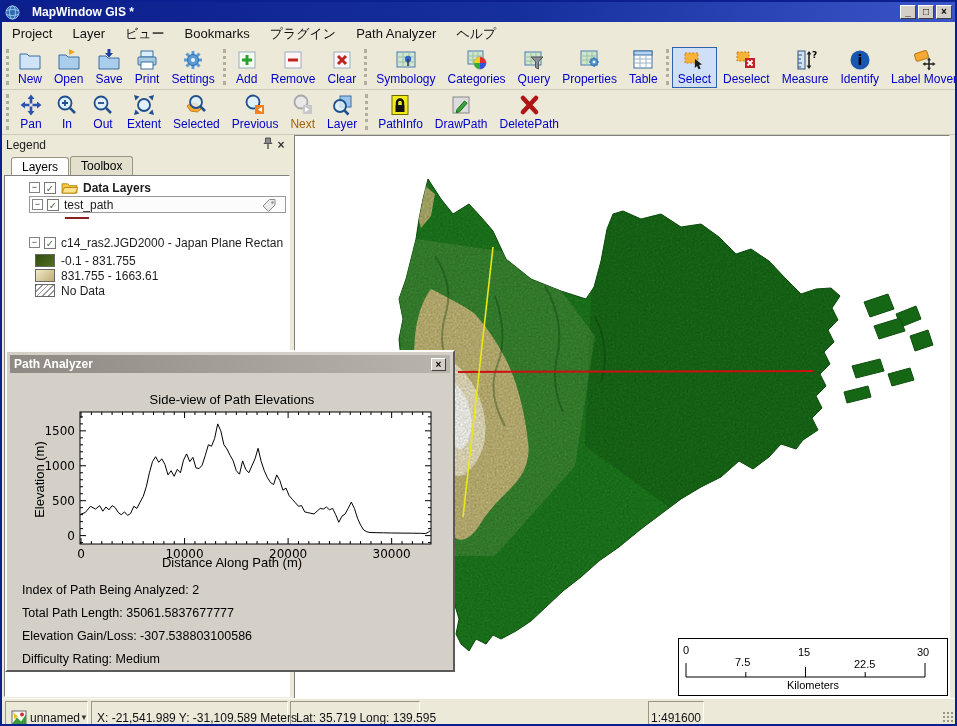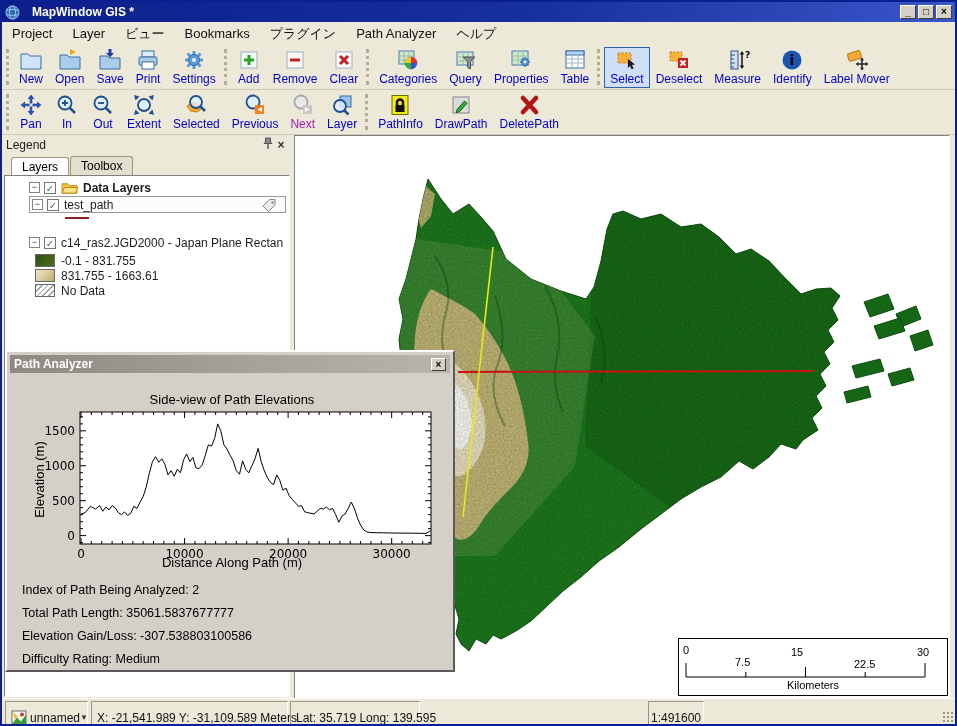--- a/index.html
+++ b/index.html
@@ -20,21 +20,21 @@
   
   .toolbar{position:absolute;left:0;right:0;display:flex;align-items:center;padding-left:2px;
     border-bottom:1px solid #cfcbb8;}
   .tb1{top:43px;height:45px;}
   .tb2{top:88px;height:45px;}
   .grip{align-self:stretch;margin:4px 3px 4px 2px;border-left:3px dotted #b2ae9a;width:4px;}
   .tbtn{display:inline-flex;flex-direction:column;align-items:center;justify-content:flex-end;
     height:41px;padding:1px 5px;font-size:12px;color:#0000c8;border:1px solid transparent;white-space:nowrap;}
   .tbtn .ticon{height:25px;display:flex;align-items:center;}
   .tbtn.active{background:#cfe0f6;border:1px solid #2f62ad;}
-  .tbtn.disabled{color:#a21caf;}
+  .tbtn.disabled{color:#a16207;}
   
   .legend{position:absolute;left:0;top:133px;width:290px;height:564px;background:#ece9d8;}
   .lg-head{height:20px;display:flex;align-items:center;font-size:12px;color:#222;padding:0 4px;}
   .lg-head .sp{margin-left:auto}
   .lg-x{width:14px;text-align:center;font-weight:bold;color:#333;}
   .lg-tabs{height:20px;display:flex;align-items:flex-end;padding-left:2px;font-size:12px;}
   .tab{padding:2px 10px;border:1px solid #9a9684;border-bottom:none;border-radius:3px 3px 0 0;margin-right:1px;background:#e2dfcd;}
   .tab.active{background:#fff;position:relative;top:1px;margin-left:7px;}
   .lg-tree{position:absolute;left:2px;top:40px;right:2px;bottom:2px;background:#fff;
     border:1px solid;border-color:#808080 #fff #fff #808080;font-size:12px;color:#1c1c1c;}
@@ -180,20 +180,31 @@
             <rect x="4" y="4" width="16" height="16" fill="#fdf6f6" stroke="#9ab0c2"></rect>
             <path d="M8 8l8 8M16 8l-8 8" stroke="#c32222" stroke-width="3"></path>
           </svg>
         </span>
       <span>Clear</span>
       </span>
     <span class="grip"></span>
     <span class="tbtn">
       <span class="ticon">
           <svg width="24" height="24" viewBox="0 0 24 24">
+            <rect x="3" y="4" width="18" height="15" fill="#cfe6cf" stroke="#4a7ab5"></rect>
+            <path d="M3 9h18M3 14h18M9 4v15M15 4v15" stroke="#9ec09e"></path>
+            <circle cx="14" cy="11" r="3.2" fill="#3366cc"></circle>
+            <path d="M14 11v7" stroke="#334" stroke-width="1.5"></path>
+          </svg>
+        </span>
+      <span>Symbology</span>
+      </span>
+    <span class="tbtn">
+      <span class="ticon">
+          <svg width="24" height="24" viewBox="0 0 24 24">
             <rect x="3" y="3" width="15" height="13" fill="#cfe6cf" stroke="#4a7ab5"></rect>
             <path d="M3 8h15M3 12h15M8 3v13M13 3v13" stroke="#9ec09e"></path>
             <circle cx="15" cy="15" r="6" fill="#eee" stroke="#888"></circle>
             <path d="M15 9a6 6 0 016 6h-6z" fill="#e03030"></path>
             <path d="M21 15a6 6 0 01-6 6v-6z" fill="#3050e0"></path>
             <path d="M15 21a6 6 0 01-6-6h6z" fill="#30b030"></path>
             <path d="M9 15a6 6 0 016-6v6z" fill="#f0d020"></path>
           </svg>
         </span>
       <span>Categories</span>
@@ -507,21 +518,21 @@
         <path d="M549,256 L573,250 L576,261 L552,267 Z"></path>
       </g>
 
       <line x1="163" y1="236" x2="518" y2="235" stroke="#cc1111" stroke-width="2"></line>
       <line x1="198" y1="111" x2="168" y2="381" stroke="#e8e818" stroke-width="1.6"></line>
     </svg>
     
     <div class="scalebar">
       <span style="left:4px;top:5px;">0</span>
       <span style="left:56px;top:17px;">7.5</span>
-      <span style="left:112px;top:7px;">15</span>
+      <span style="left:119px;top:7px;">15</span>
       <span style="left:175px;top:19px;">22.5</span>
       <span style="left:238px;top:7px;">30</span>
       <svg width="268" height="56" viewBox="0 0 268 56" style="position:absolute;left:0;top:0;">
         <path d="M7 38 H246 M7 24 V38 M246 24 V38 M126.5 28 V38 M66.8 33 V38 M186.2 33 V38" stroke="#000" fill="none"></path>
       </svg>
       <span style="left:0;right:0;top:40px;text-align:center;">Kilometers</span>
     </div>
   </div>
 
   <div class="dialog">

